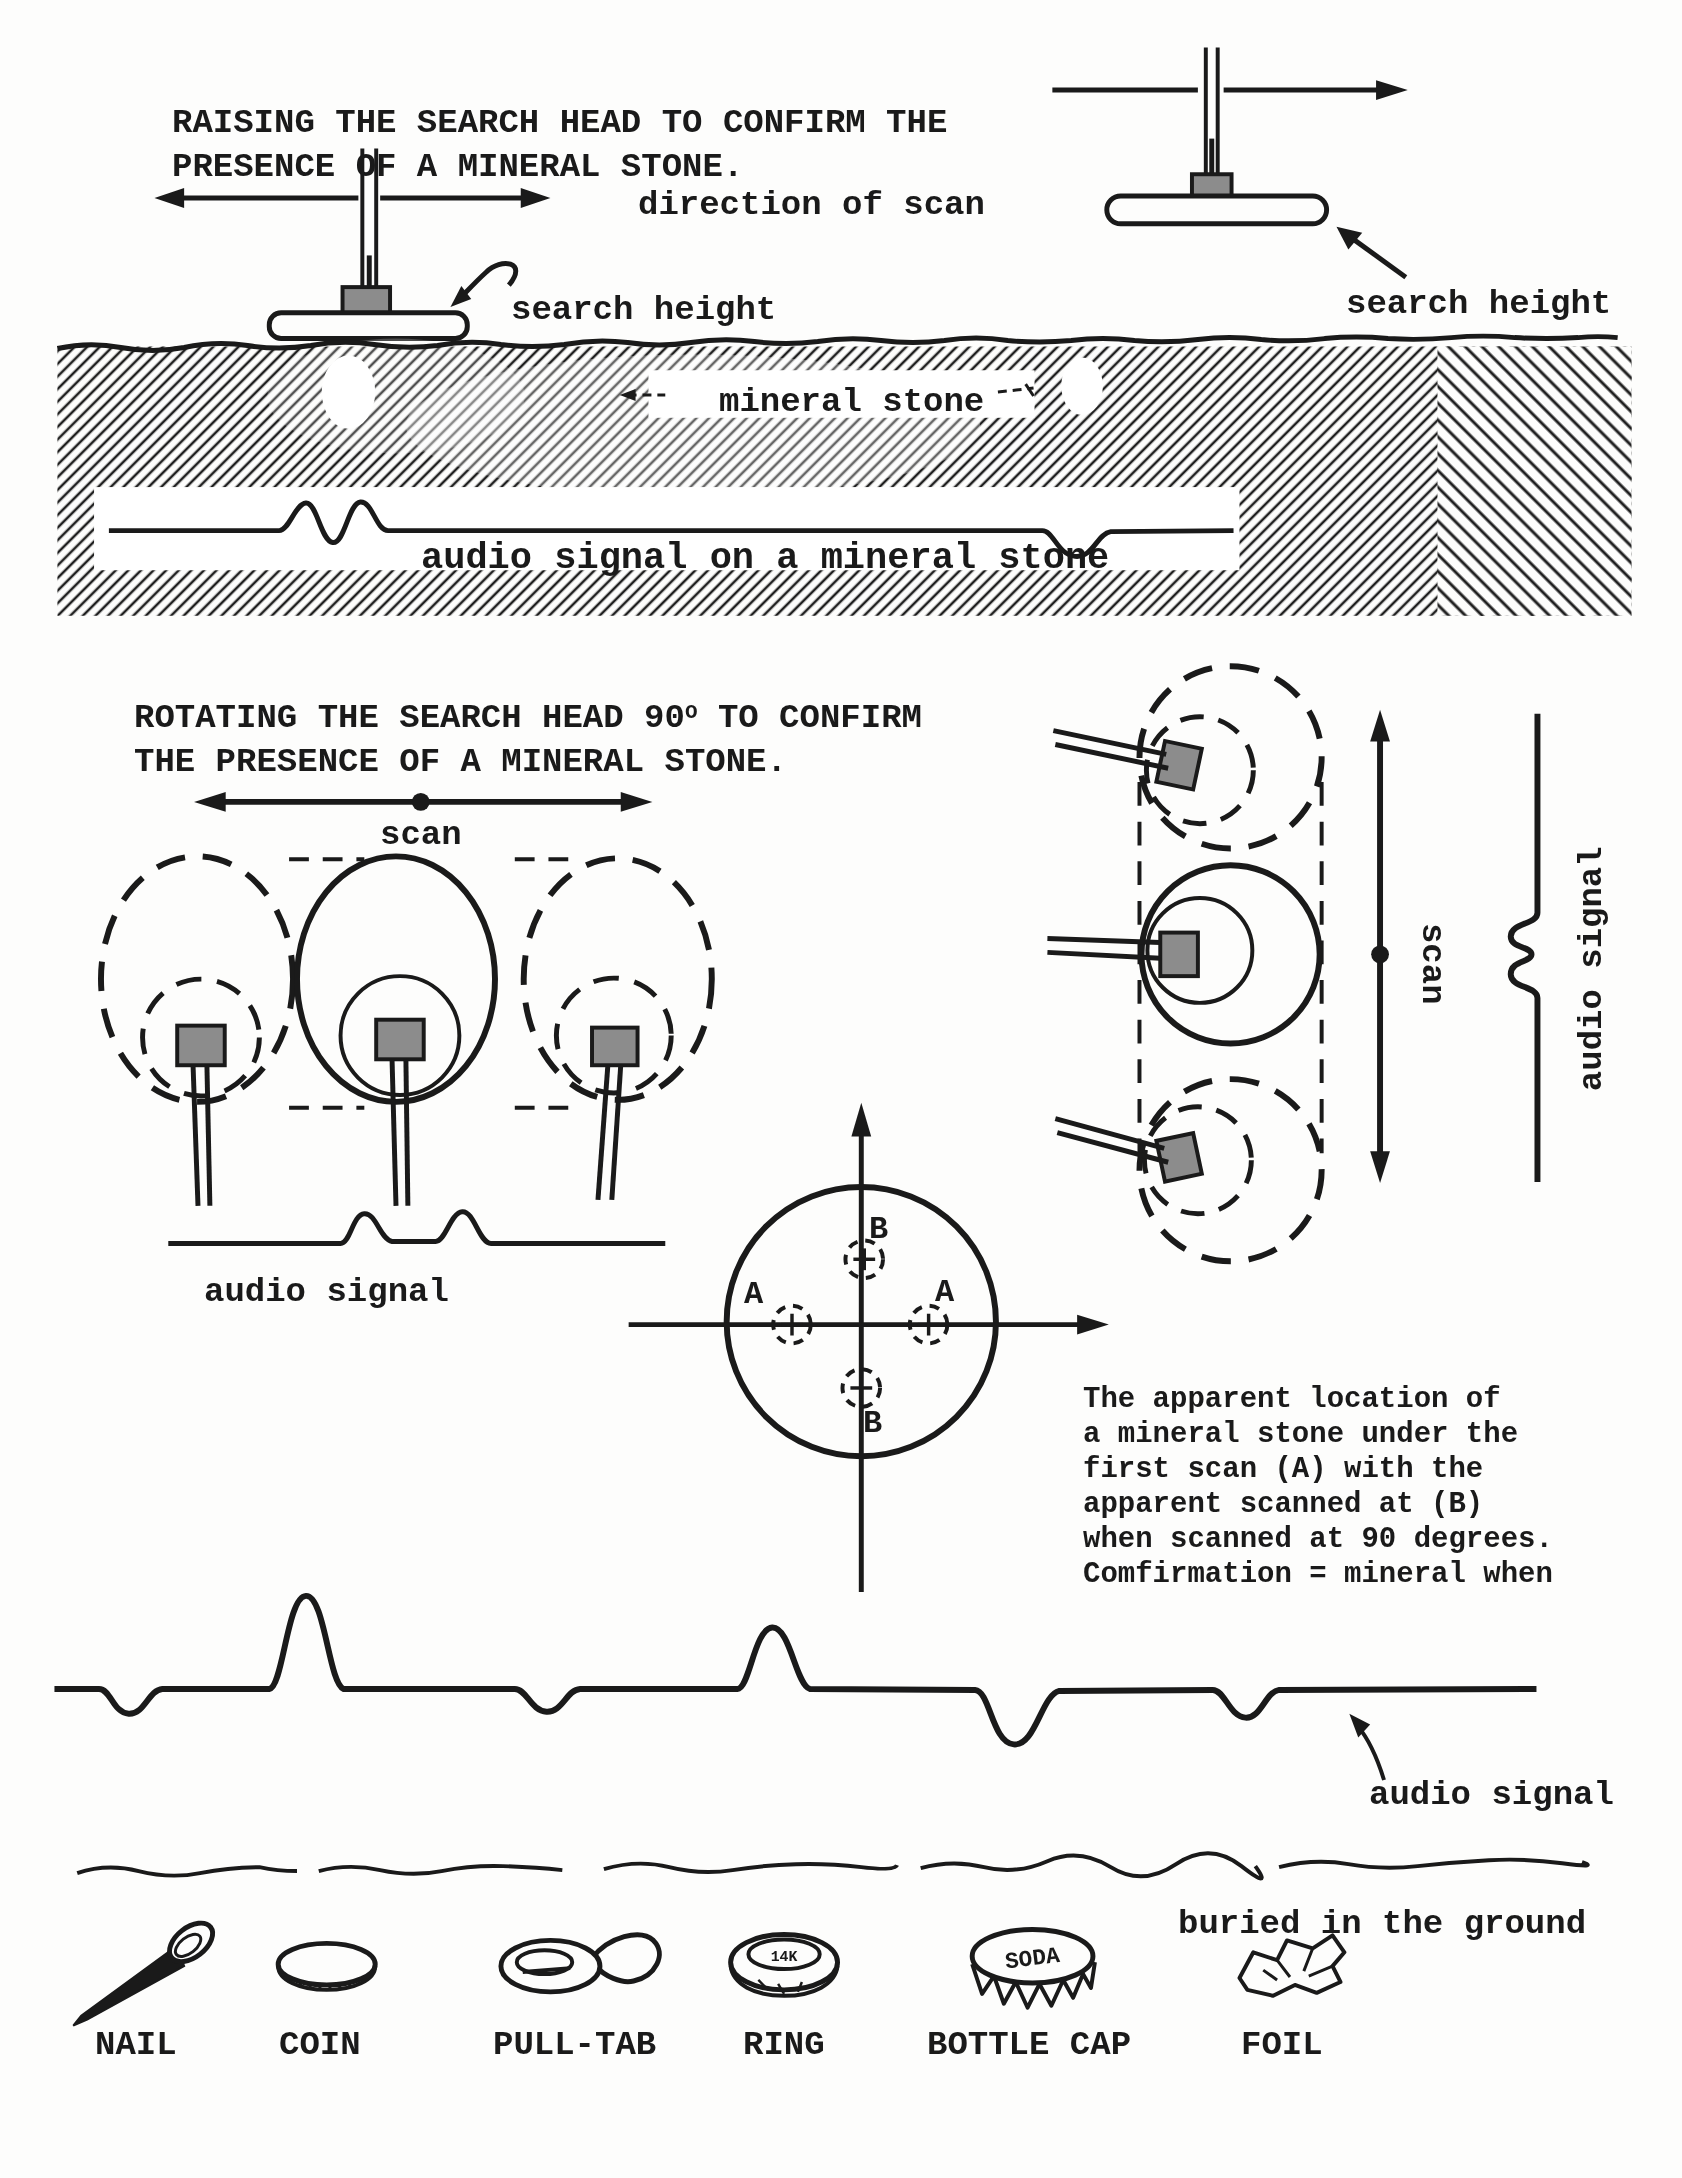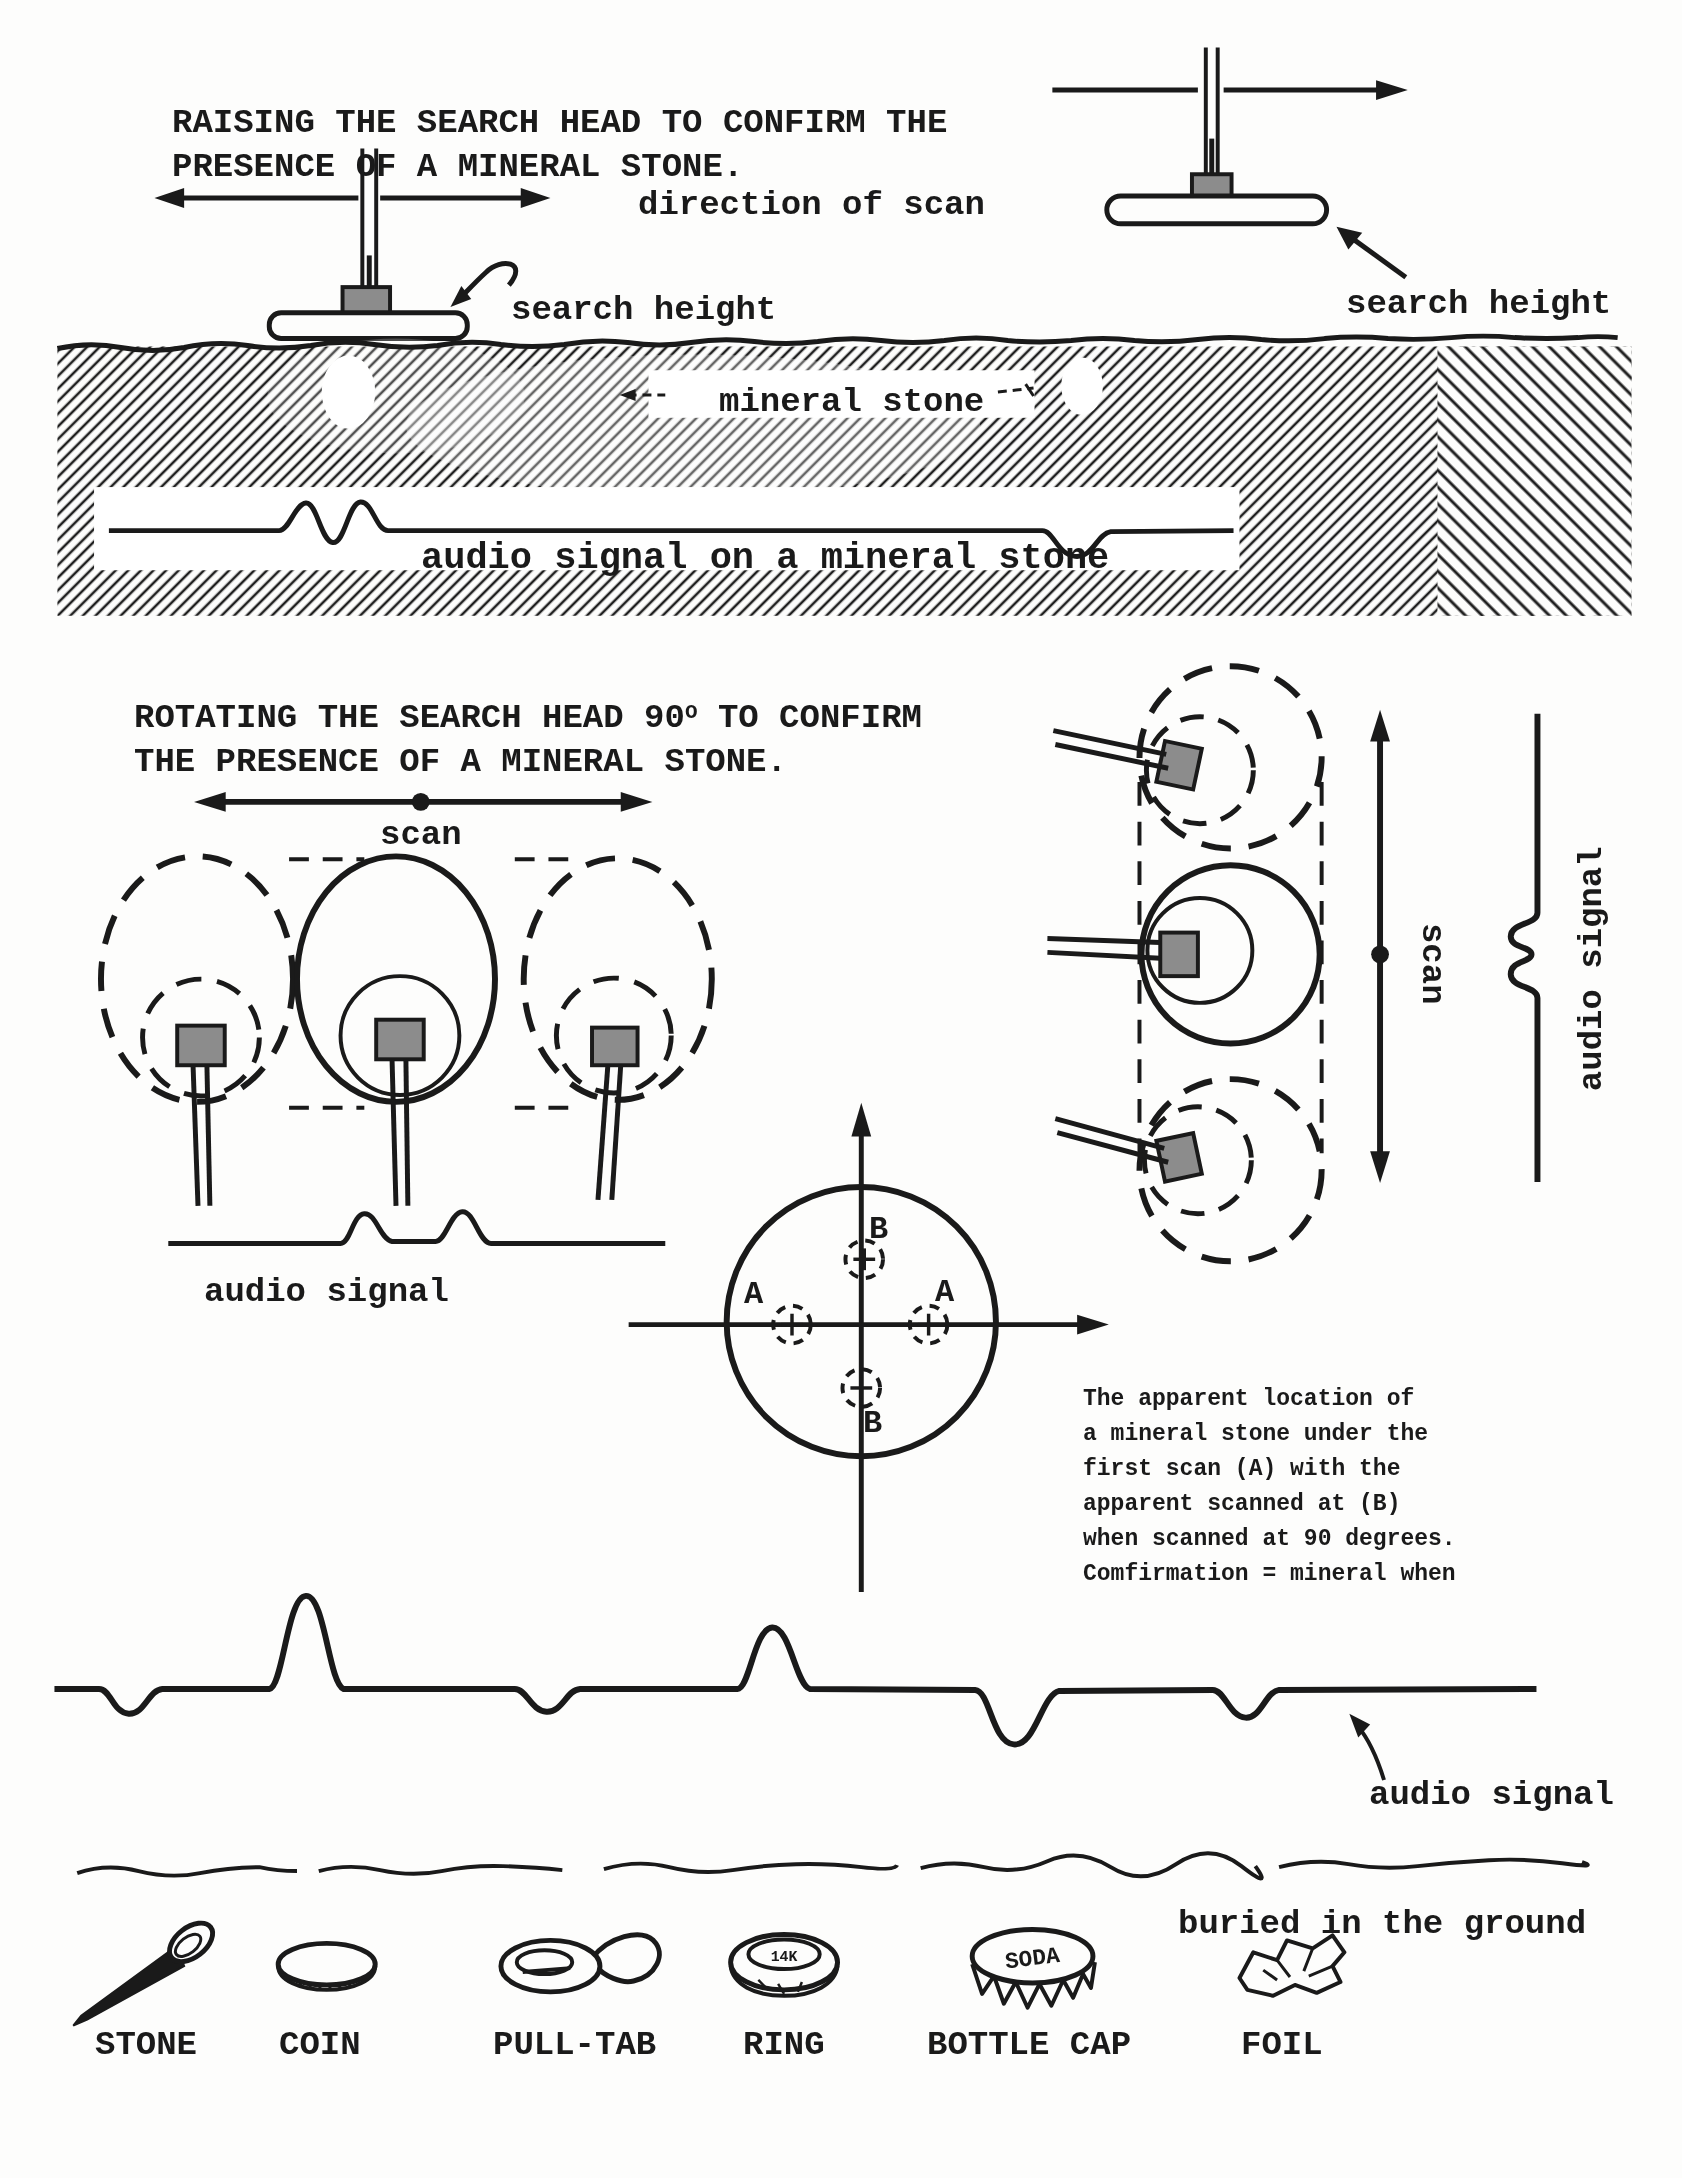--- a/index.html
+++ b/index.html
@@ -1,21 +1,21 @@
 <!DOCTYPE html>
 <html><head>
 <meta charset="utf-8">
 <style>
   html,body{margin:0;padding:0;background:#e8e8e8;}
   .page{position:relative;width:1682px;height:2178px;background:#fdfdfc;overflow:hidden;
         font-family:"Liberation Mono","DejaVu Sans Mono",monospace;color:#1a1a1a;}
   svg.art{position:absolute;left:0;top:0;width:1682px;height:2178px;}
   .t{position:absolute;font-weight:bold;white-space:pre;line-height:1.28;color:#1a1a1a;}
   .big{font-size:34px;}
-  .mid{font-size:23px;}
+  .mid{font-size:29px;}
   .wide{font-size:37px;}
   .marker{font-size:32px;}
   .vert{transform-origin:center center;}
   .sup{font-size:21px;vertical-align:9px;}
 </style>
 </head>
 <body>
 
 <div class="page">
 
@@ -241,21 +241,21 @@
 <div class="t marker" style="left:869px;top:1210px;">B</div>
 <div class="t marker" style="left:744px;top:1275px;">A</div>
 <div class="t marker" style="left:935px;top:1273px;">A</div>
 <div class="t marker" style="left:863px;top:1404px;">B</div>
 
 <div class="t mid" style="left:1083px;top:1382px;line-height:35px;"><span>The apparent location of</span><br><span>a mineral stone under the</span><br><span>first scan (A) with the</span><br><span>apparent scanned at (B)</span><br><span>when scanned at 90 degrees.</span><br><span>Comfirmation = mineral when</span></div>
 
 <div class="t big" style="left:1369px;top:1774px;">audio signal</div>
 <div class="t big" style="left:1178px;top:1903px;">buried in the ground</div>
 
-<div class="t big" style="left:95px;top:2024px;">STONE</div>
+<div class="t big" style="left:95px;top:2024px;">NAIL</div>
 <div class="t big" style="left:279px;top:2024px;">COIN</div>
 <div class="t big" style="left:493px;top:2024px;">PULL-TAB</div>
 <div class="t big" style="left:743px;top:2024px;">RING</div>
 <div class="t big" style="left:927px;top:2024px;">BOTTLE CAP</div>
 <div class="t big" style="left:1241px;top:2024px;">FOIL</div>
 
 </div>
 
 
 </body></html>

